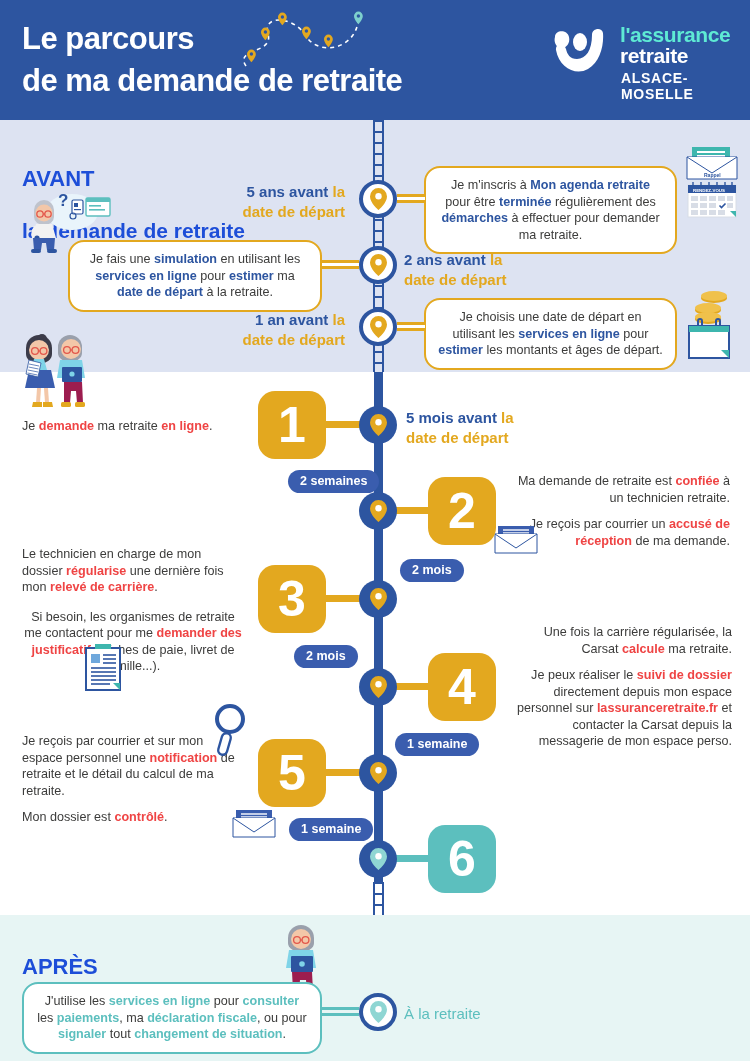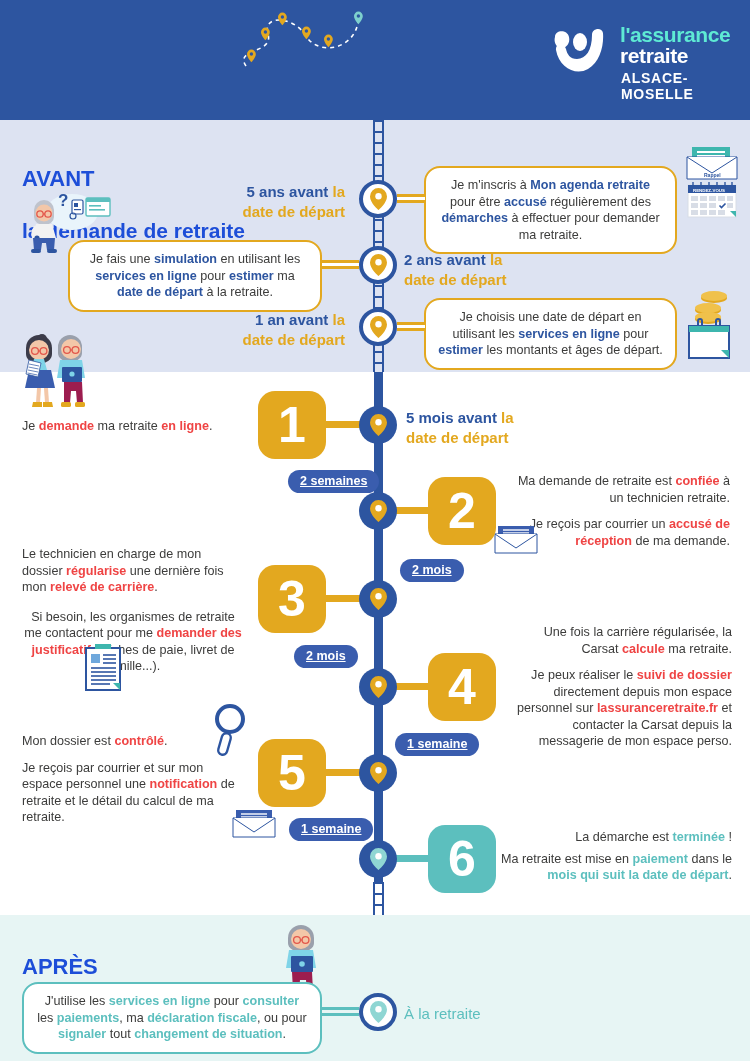--- a/index.html
+++ b/index.html
@@ -126,32 +126,34 @@
     background: #E3A81F; color: #ffffff;
     font-size: 50px; font-weight: bold; line-height: 68px; text-align: center;
     z-index: 4;
   }
   .numcard.teal { background: #5CBFBE; }
 
   
   .pill {
     position: absolute; background: #3A5DAE; color: #ffffff;
     border-radius: 13px; padding: 4px 12px 5px;
-    font-size: 12.5px; font-weight: bold; z-index: 7; white-space: nowrap; text-decoration: underline;
+    font-size: 12.5px; font-weight: bold; z-index: 7; white-space: nowrap;
   }
 
   
   .illu { position: absolute; }
 </style>
 </head>
 <body>
 
 <div id="page">
 
   <div class="header">
+    <div class="header-title">Le parcours
+de ma demande de retraite</div>
 
     <svg class="header-deco" viewBox="0 0 150 64">
       <path d="M18,58 C6,40 46,46 40,26 C34,6 66,8 78,28 C90,48 126,42 130,14" fill="none" stroke="#ffffff" stroke-width="1.6" stroke-dasharray="4,4"></path>
       <g fill="#E3A81F">
         <path d="M19,46 a4.4,4.4 0 1,1 8.8,0 c0,3.6 -4.4,8.2 -4.4,8.2 s-4.4,-4.6 -4.4,-8.2z"></path>
         <circle cx="23.4" cy="46" r="1.7" fill="#2D55A0"></circle>
         <path d="M33,24 a4.4,4.4 0 1,1 8.8,0 c0,3.6 -4.4,8.2 -4.4,8.2 s-4.4,-4.6 -4.4,-8.2z"></path>
         <circle cx="37.4" cy="24" r="1.7" fill="#2D55A0"></circle>
         <path d="M50,9 a4.4,4.4 0 1,1 8.8,0 c0,3.6 -4.4,8.2 -4.4,8.2 s-4.4,-4.6 -4.4,-8.2z"></path>
         <circle cx="54.4" cy="9" r="1.7" fill="#2D55A0"></circle>
@@ -219,21 +221,21 @@
       <path d="M8.5,0 a8.5,8.5 0 0,1 8.5,8.5 c0,6.5 -8.5,13.5 -8.5,13.5 S0,15 0,8.5 A8.5,8.5 0 0,1 8.5,0 z" fill="#E3A81F"></path>
       <circle cx="8.5" cy="8.2" r="3.2" fill="#ffffff"></circle>
     </svg>
   </div>
   <div class="conn dbl" style="left:397px; top:194px; width:28px;"></div>
   <div class="milestone ta-right" style="left:175px; top:182px; width:170px;">
     <b>5 ans avant</b><span> la</span><br>
     <span>date de départ</span>
   </div>
   <div class="bubble" style="left:424px; top:166px; width:253px;">
-    <span>Je m'inscris à <b>Mon agenda retraite</b> pour être <b>accusé</b> régulièrement des <b>démarches</b> à effectuer pour demander ma retraite.</span>
+    <span>Je m'inscris à <b>Mon agenda retraite</b> pour être <b>terminée</b> régulièrement des <b>démarches</b> à effectuer pour demander ma retraite.</span>
   </div>
 
   <svg class="illu" style="left:684px; top:145px; width:56px; height:74px;" viewBox="0 0 56 74">
     <rect x="8" y="2" width="38" height="25" fill="#3EB6AE"></rect>
     <rect x="13" y="6" width="28" height="2" fill="#fff"></rect>
     <rect x="13" y="10" width="28" height="2" fill="#fff"></rect>
     <rect x="13" y="14" width="28" height="2" fill="#fff"></rect>
     <rect x="13" y="18" width="28" height="2" fill="#fff"></rect>
     <path d="M3,12 l50,0 l0,22 l-50,0 z" fill="#ffffff" stroke="#2D55A0" stroke-width="1"></path>
     <path d="M3,12 l25,16 l25,-16" fill="#ffffff" stroke="#2D55A0" stroke-width="1"></path>
@@ -441,22 +443,22 @@
 
   <div class="node" style="left:359px; top:754px;">
     <svg width="17" height="22" viewBox="0 0 17 22">
       <path d="M8.5,0 a8.5,8.5 0 0,1 8.5,8.5 c0,6.5 -8.5,13.5 -8.5,13.5 S0,15 0,8.5 A8.5,8.5 0 0,1 8.5,0 z" fill="#E3A81F"></path>
       <circle cx="8.5" cy="8.2" r="3.2" fill="#ffffff"></circle>
     </svg>
   </div>
   <div class="conn orange" style="left:322px; top:769px; width:40px;"></div>
   <div class="numcard" style="left:258px; top:739px;">5</div>
   <div class="body-text" style="left:22px; top:733px; width:218px;">
+    <p>Je reçois par courrier et sur mon espace personnel une <b>notification</b> de retraite et le détail du calcul de ma retraite.</p>
     <p>Mon dossier est <b>contrôlé</b>.</p>
-    <p>Je reçois par courrier et sur mon espace personnel une <b>notification</b> de retraite et le détail du calcul de ma retraite.</p>
   </div>
   <svg class="illu" style="left:213px; top:703px; width:34px; height:56px;" viewBox="0 0 34 56">
     <circle cx="17" cy="16" r="13" fill="none" stroke="#2D55A0" stroke-width="4"></circle>
     <rect x="7" y="30" width="9" height="22" rx="4.5" fill="#ffffff" stroke="#2D55A0" stroke-width="2.4" transform="rotate(16 11.5 41)"></rect>
   </svg>
   <svg class="illu" style="left:232px; top:808px; width:44px; height:30px;" viewBox="0 0 44 30">
     <path d="M4,2 l36,0 l0,14 l-36,0 z" fill="#3A5DAE"></path>
     <g stroke="#fff" stroke-width="1.4">
       <line x1="9" y1="6" x2="35" y2="6"></line>
         <line x1="9" y1="9" x2="35" y2="9"></line>
@@ -468,24 +470,20 @@
   <div class="pill" style="left:289px; top:818px;">1 semaine</div>
 
   <div class="node" style="left:359px; top:840px;">
     <svg width="17" height="22" viewBox="0 0 17 22">
       <path d="M8.5,0 a8.5,8.5 0 0,1 8.5,8.5 c0,6.5 -8.5,13.5 -8.5,13.5 S0,15 0,8.5 A8.5,8.5 0 0,1 8.5,0 z" fill="#8FD6D3"></path>
       <circle cx="8.5" cy="8.2" r="3.2" fill="#ffffff"></circle>
     </svg>
   </div>
   <div class="conn teal" style="left:395px; top:855px; width:40px;"></div>
   <div class="numcard teal" style="left:428px; top:825px;">6</div>
-  <div class="body-text ta-right" style="left:500px; top:829px; width:232px;">
-    <p>La démarche est <b class="teal">terminée</b> !</p>
-    <p style="margin-top:5px;">Ma retraite est mise en <b class="teal">paiement</b> dans le <b class="teal">mois qui suit la date de départ</b>.</p>
-  </div>
 
   <div class="tl-dash-hollow" style="top:882px; height:118px;"></div>
 
   <div class="sec-apres"></div>
   <div class="sec-heading" style="left:22px; top:928px;">
     <span class="big">APRÈS</span><br>
     <span>la demande de retraite</span>
   </div>
 
   <svg class="illu" style="left:278px; top:922px; width:48px; height:72px;" viewBox="0 0 48 72">

